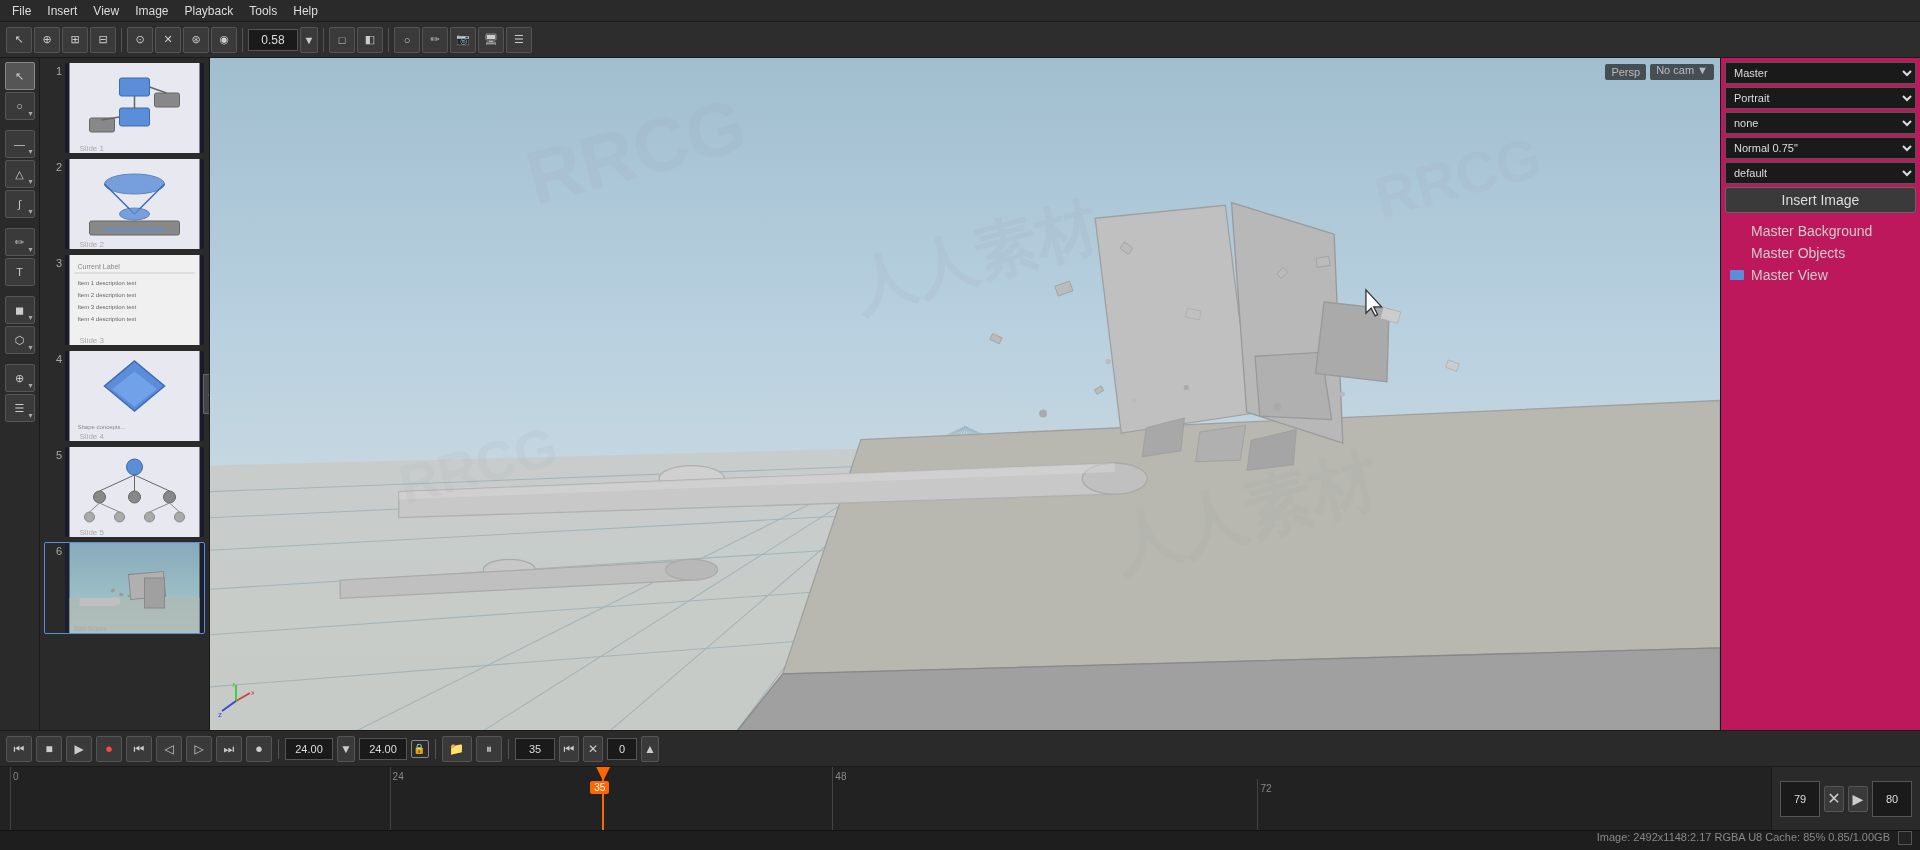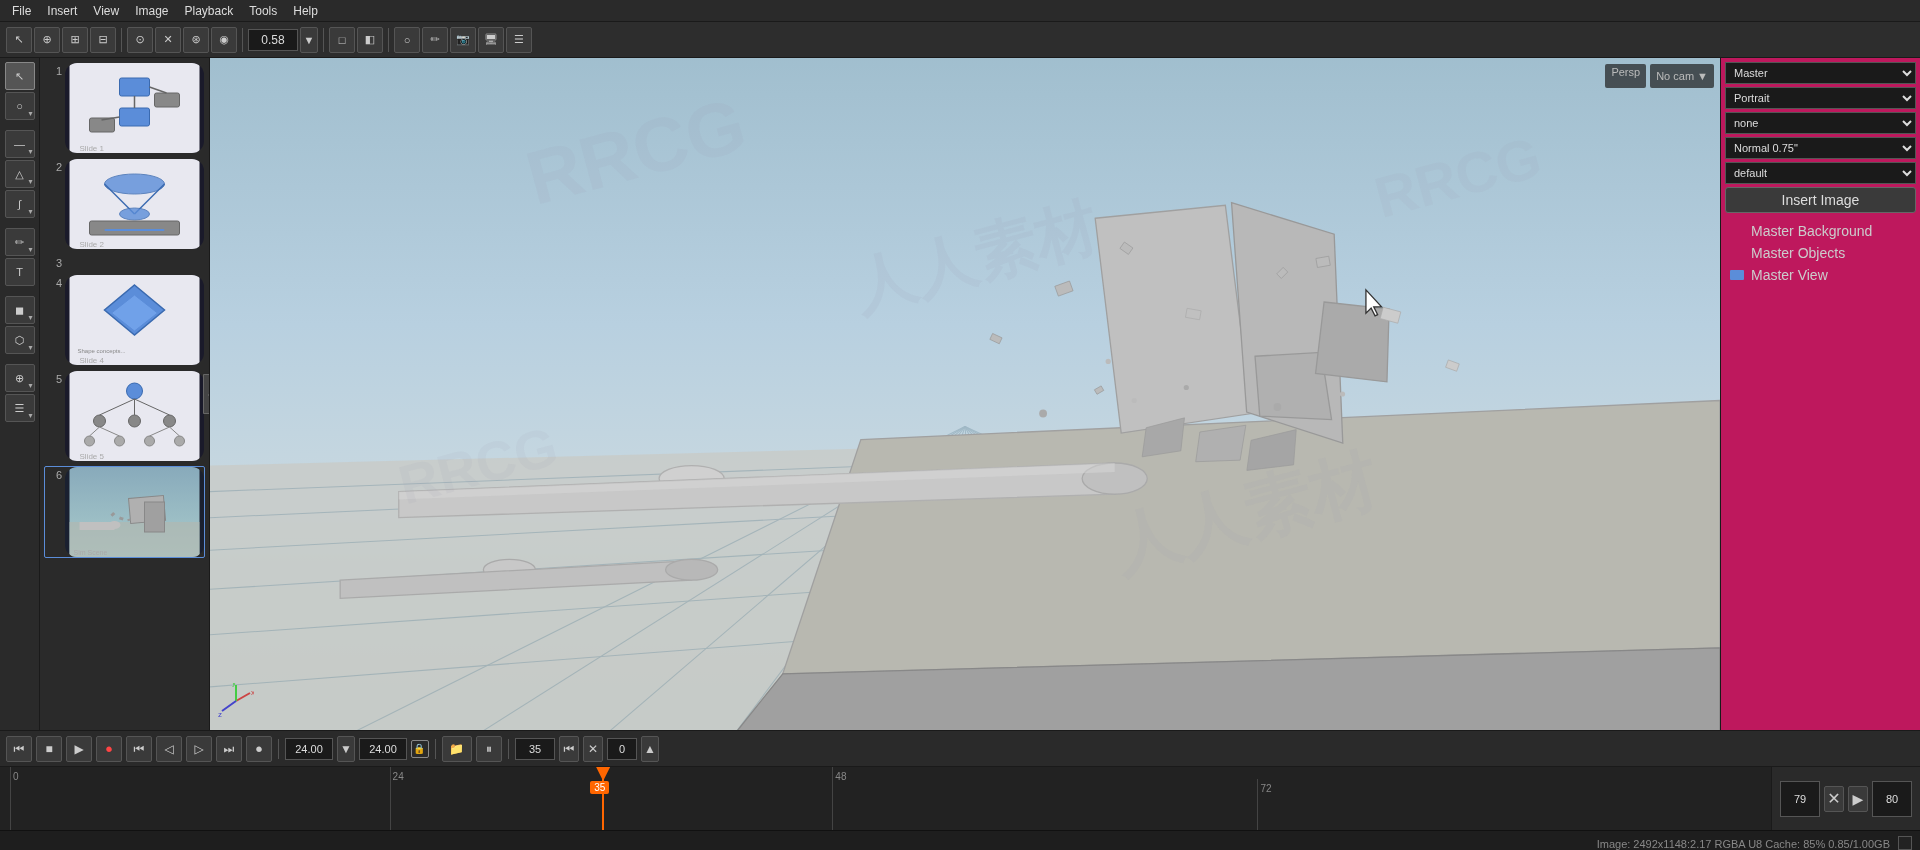--- a/index.html
+++ b/index.html
@@ -116,21 +116,21 @@
       color: #aaa;
       padding-top: 2px;
       text-align: right;
       padding-right: 3px;
       flex-shrink: 0;
     }
     .slide-thumb {
       flex: 1;
       height: 90px;
       background: #1a1a2a;
-      border-radius: 12px;
+      border-radius: 2px;
       display: flex;
       align-items: center;
       justify-content: center;
       overflow: hidden;
       position: relative;
       padding-left: 16px;
     }
 
     
     .canvas-area {
@@ -313,21 +313,21 @@
       text-align: center;
       font-size: 11px;
     }
 
     
     .status-bar {
       height: 20px;
       background: #1e1e1e;
       border-top: 1px solid #111;
       display: flex;
-      align-items: flex-end;
+      align-items: flex-start;
       padding: 0 8px;
       font-size: 11px;
       color: #888;
       flex-shrink: 0;
       justify-content: flex-end;
     }
 
     
     .scene-svg {
       position: absolute;
@@ -445,20 +445,32 @@
           <ellipse cx="65" cy="55" rx="15" ry="6" fill="#5b8dd9" stroke="#3a6ab0" stroke-width="1" opacity="0.8"></ellipse>
           <rect x="20" y="62" width="90" height="14" rx="2" fill="#888" stroke="#666" stroke-width="1"></rect>
           <rect x="35" y="70" width="60" height="2" rx="1" fill="#5b8dd9"></rect>
           <text x="10" y="88" fill="#aaa" font-size="8" font-family="Arial">Slide 2</text>
         </svg>
       </div>
     </div>
 
     <div class="slide-item">
       <span class="slide-num">3</span>
+      <div class="slide-thumb">
+        <svg width="100%" height="90" viewBox="0 0 130 90" style="position:absolute;top:0;left:0;">
+          <rect width="130" height="90" fill="#f0f0f0"></rect>
+          <text x="8" y="14" fill="#888" font-size="7" font-family="Arial">Current Label</text>
+          <line x1="5" y1="18" x2="125" y2="18" stroke="#ccc" stroke-width="1"></line>
+          <text x="8" y="30" fill="#666" font-size="6" font-family="Arial">Item 1 description text</text>
+          <text x="8" y="42" fill="#666" font-size="6" font-family="Arial">Item 2 description text</text>
+          <text x="8" y="54" fill="#666" font-size="6" font-family="Arial">Item 3 description text</text>
+          <text x="8" y="66" fill="#666" font-size="6" font-family="Arial">Item 4 description text</text>
+          <text x="10" y="88" fill="#aaa" font-size="8" font-family="Arial">Slide 3</text>
+        </svg>
+      </div>
     </div>
 
     <div class="slide-item">
       <span class="slide-num">4</span>
       <div class="slide-thumb">
         <svg width="100%" height="90" viewBox="0 0 130 90" style="position:absolute;top:0;left:0;">
           <rect width="130" height="90" fill="#e8e8f0"></rect>
 
           <polygon points="65,10 95,35 65,60 35,35" fill="#5b8dd9" stroke="#3a6ab0" stroke-width="1.5"></polygon>
           <polygon points="65,20 88,38 65,56 42,38" fill="#7aaaf0" stroke="#5b8dd9" stroke-width="1" opacity="0.7"></polygon>
@@ -618,21 +630,21 @@
 
         <text x="250" y="120" fill="rgba(160,160,180,0.12)" font-size="58" font-weight="bold" font-family="Arial" transform="rotate(-15 250 120)">RRCG</text>
         <text x="500" y="200" fill="rgba(160,160,180,0.12)" font-size="48" font-weight="bold" font-family="Arial" transform="rotate(-15 500 200)">人人素材</text>
         <text x="150" y="350" fill="rgba(160,160,180,0.10)" font-size="42" font-weight="bold" font-family="Arial" transform="rotate(-15 150 350)">RRCG</text>
         <text x="700" y="400" fill="rgba(160,160,180,0.10)" font-size="52" font-weight="bold" font-family="Arial" transform="rotate(-15 700 400)">人人素材</text>
         <text x="900" y="130" fill="rgba(160,160,180,0.10)" font-size="44" font-weight="bold" font-family="Arial" transform="rotate(-15 900 130)">RRCG</text>
       </svg>
 
       <div style="position:absolute;top:6px;right:6px;display:flex;gap:4px;">
         <div style="background:rgba(30,30,30,0.7);color:#bbb;font-size:11px;padding:2px 6px;border-radius:2px;">Persp</div>
-        <div style="background:rgba(30,30,30,0.7);color:#bbb;font-size:11px;padding:6px 6px;border-radius:2px;">No cam ▼</div>
+        <div style="background:rgba(30,30,30,0.7);color:#bbb;font-size:11px;padding:0 6px;border-radius:2px;">No cam ▼</div>
       </div>
 
       <div style="position:absolute;bottom:8px;left:8px;">
         <svg width="36" height="36" viewBox="0 0 36 36">
           <line x1="18" y1="18" x2="32" y2="10" stroke="#cc4444" stroke-width="2"></line>
           <text x="33" y="12" fill="#cc4444" font-size="8">x</text>
           <line x1="18" y1="18" x2="18" y2="2" stroke="#44cc44" stroke-width="2"></line>
           <text x="14" y="2" fill="#44cc44" font-size="8">y</text>
           <line x1="18" y1="18" x2="4" y2="28" stroke="#4444cc" stroke-width="2"></line>
           <text x="0" y="34" fill="#4444cc" font-size="8">z</text>

